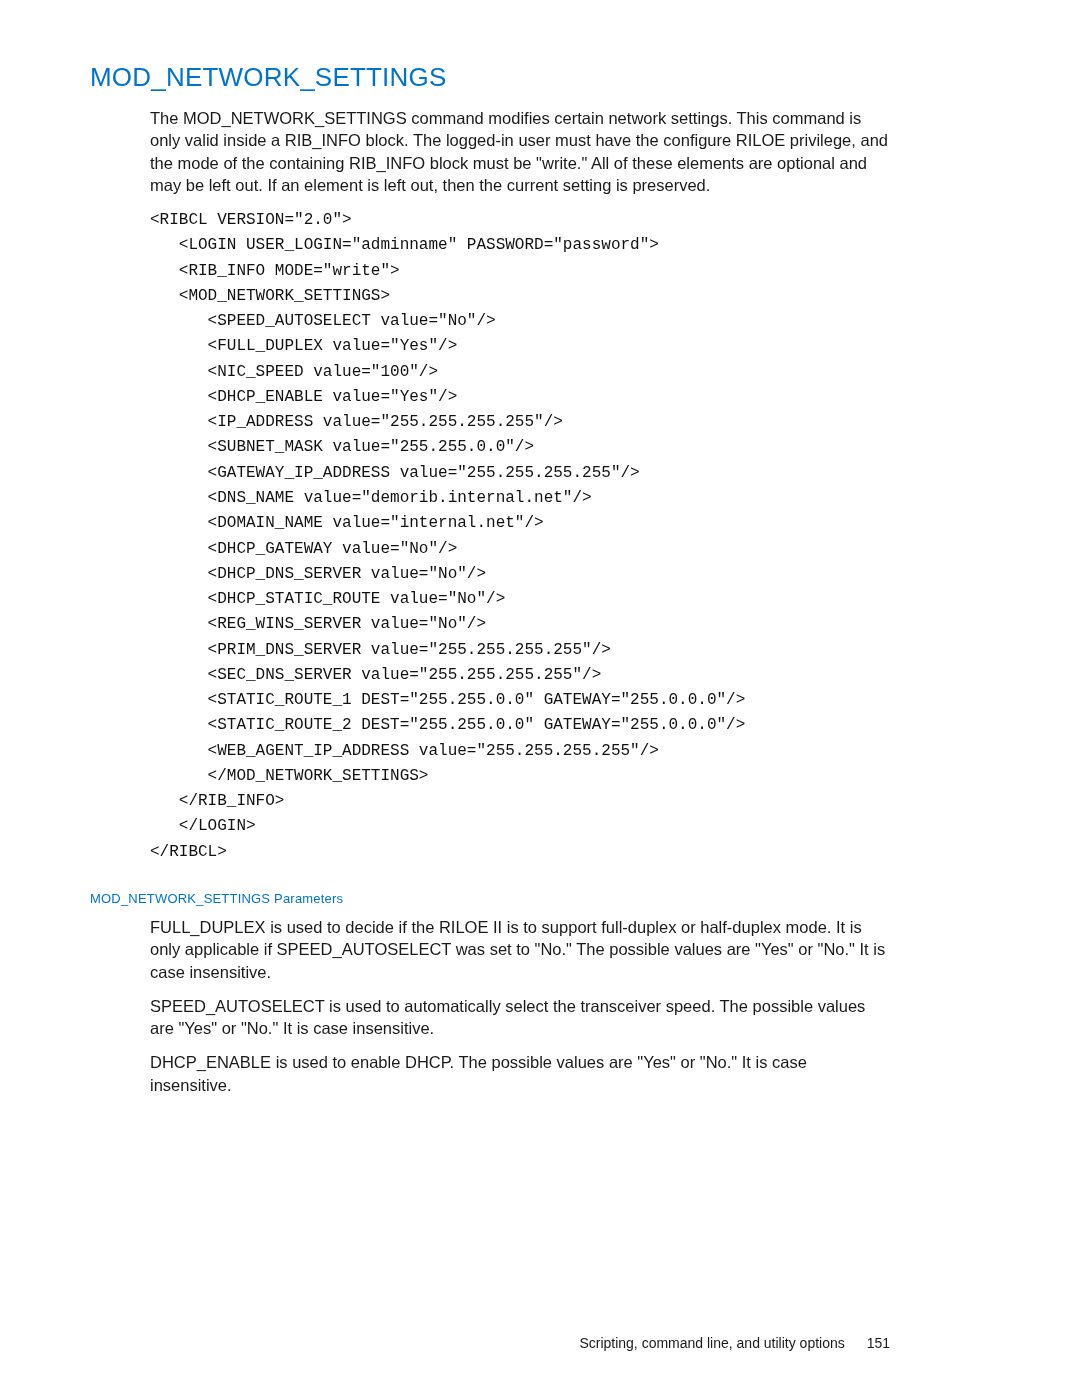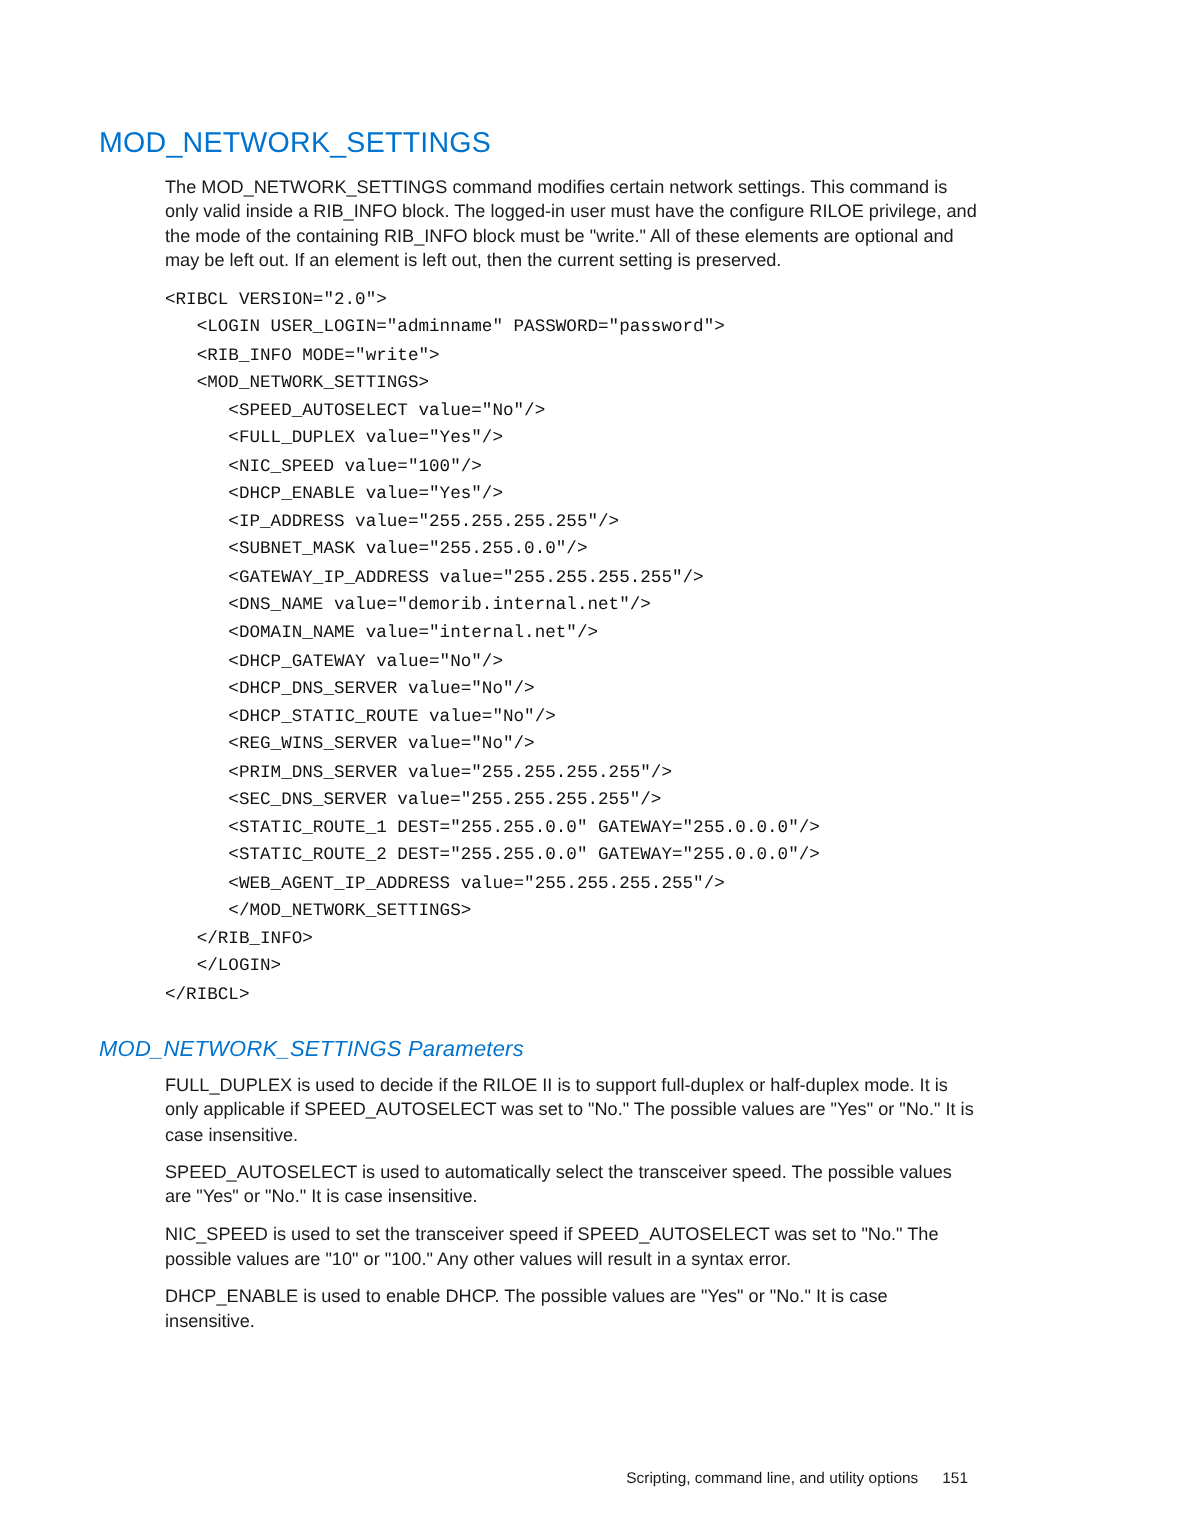--- a/index.html
+++ b/index.html
@@ -6,37 +6,36 @@
     margin: 0;
     padding: 0;
     background: #ffffff;
     font-family: Arial, Helvetica, sans-serif;
     color: #1a1a1a;
   }
   .page {
     width: 980px;
     min-height: 1397px;
     box-sizing: border-box;
-    padding: 114px 90px 60px 90px;
+    padding: 62px 90px 60px 90px;
     position: relative;
   }
   h1.section-title {
     color: #0073cf;
     font-size: 26px;
     font-weight: 400;
     margin: 0 0 14px 0;
     letter-spacing: 0.2px;
   }
   h2.subsection-title {
     color: #0073cf;
-    font-size: 20px;
+    font-size: 13px;
     font-weight: 400;
     margin: 26px 0 10px 0;
     letter-spacing: 0.2px;
-    font-style: italic;
   }
   .body-text {
     font-size: 16.5px;
     line-height: 1.35;
     margin: 0 0 12px 0;
   }
   .indent-block {
     margin-left: 60px;
   }
   .example-label {
@@ -47,21 +46,21 @@
     font-family: "Courier New", Courier, monospace;
     font-size: 16px;
     line-height: 1.58;
     white-space: pre;
     margin: 0 0 16px 0;
     color: #111;
   }
   .footer {
     position: absolute;
     bottom: 46px;
-    right: 100px;
+    right: 90px;
     font-size: 14px;
   }
   .footer .pgnum {
     margin-left: 18px;
   }
 </style>
 </head>
 <body>
 
 <div class="page">
@@ -96,21 +95,20 @@
    &lt;/RIB_INFO&gt;
    &lt;/LOGIN&gt;
 &lt;/RIBCL&gt;</pre>
   </div>
 
   <h2 class="subsection-title">MOD_NETWORK_SETTINGS Parameters</h2>
 
   <div class="indent-block">
     <p class="body-text">FULL_DUPLEX is used to decide if the RILOE II is to support full-duplex or half-duplex mode. It is only applicable if SPEED_AUTOSELECT was set to "No." The possible values are "Yes" or "No." It is case insensitive.</p>
     <p class="body-text">SPEED_AUTOSELECT is used to automatically select the transceiver speed. The possible values are "Yes" or "No." It is case insensitive.</p>
-    <p class="body-text">NIC_SPEED is used to set the transceiver speed if SPEED_AUTOSELECT was set to "No." The possible values are "10" or "100." Any other values will result in a syntax error.</p>
     <p class="body-text">DHCP_ENABLE is used to enable DHCP. The possible values are "Yes" or "No." It is case insensitive.</p>
   </div>
 
   <div class="footer">
     <span>Scripting, command line, and utility options</span>
     <span class="pgnum">151</span>
   </div>
 
 </div>
 

